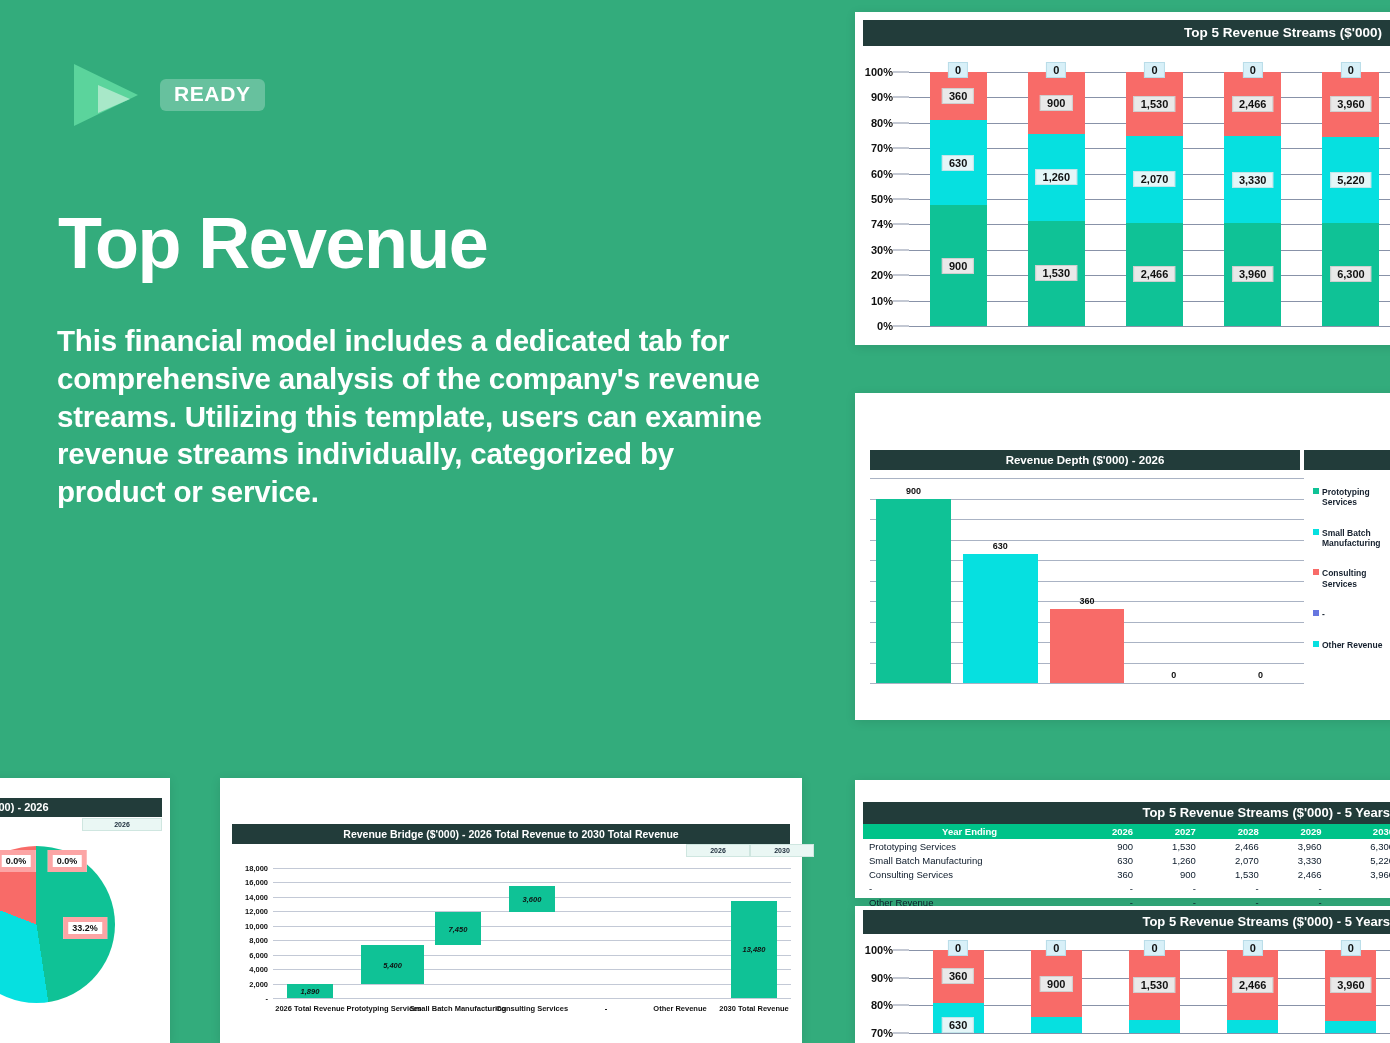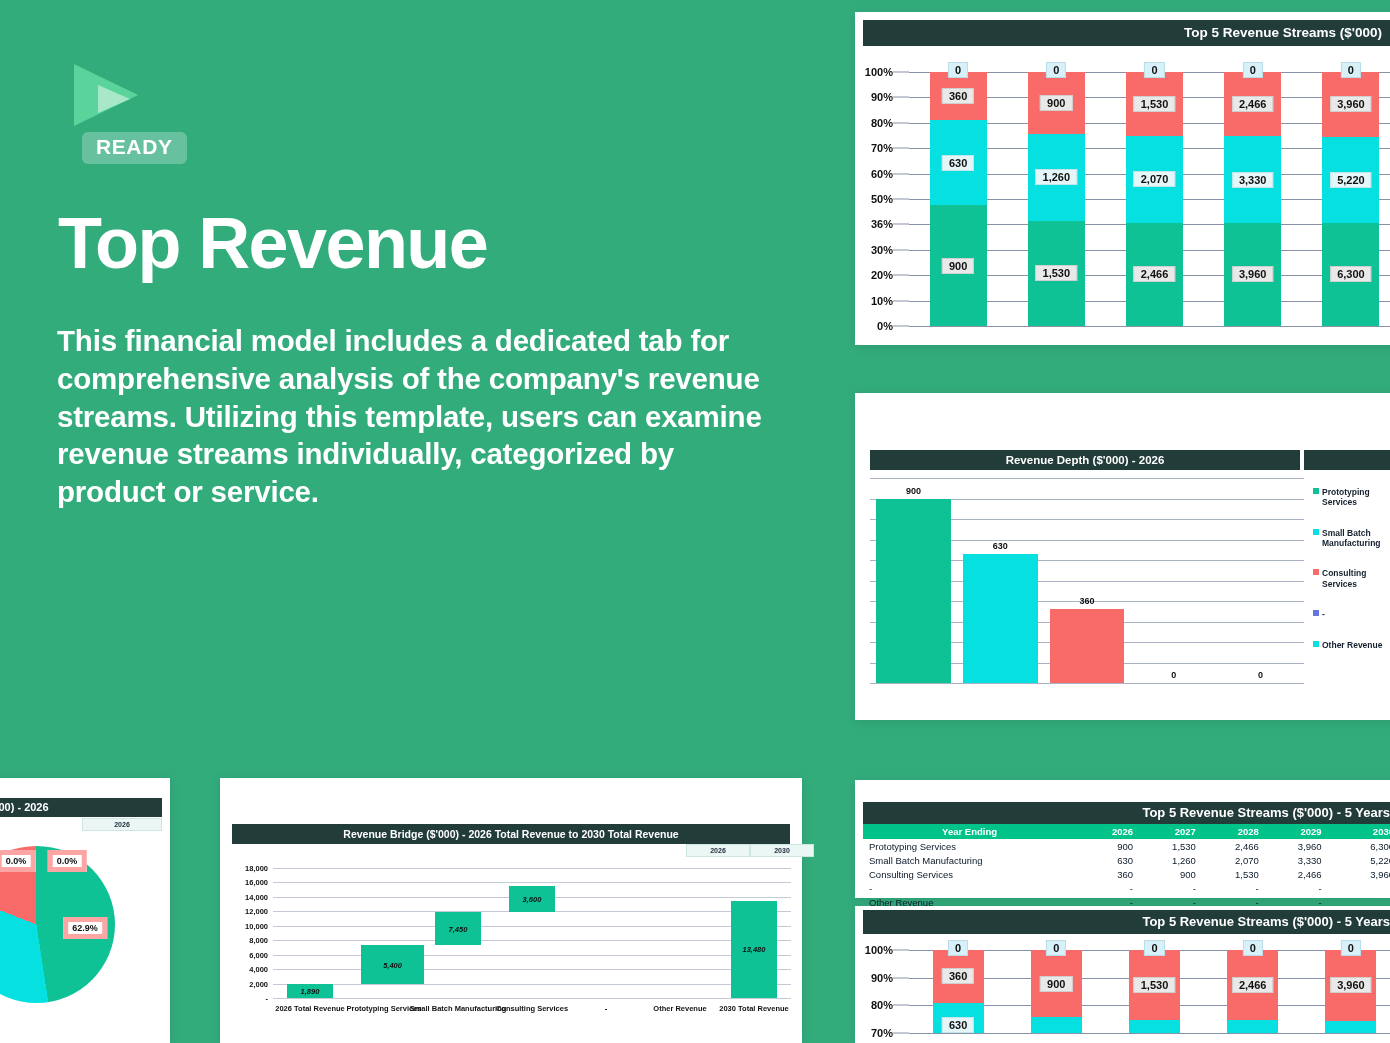--- a/index.html
+++ b/index.html
@@ -6,21 +6,21 @@
   html, body {
     width: 1390px; height: 1043px;
     overflow: hidden;
     font-family: "Liberation Sans", sans-serif;
   }
   body { background: #33AC7C; position: relative; }
 
   
   .hero { position: absolute; left: 0; top: 0; width: 840px; height: 780px; }
 
-  .logo-row { position: absolute; left: 68px; top: 58px; display: flex; align-items: flex-start; flex-direction: column; }
+  .logo-row { position: absolute; left: 68px; top: 58px; display: flex; align-items: center; }
   .logo-mark { width: 78px; height: 74px; position: relative; flex: none; }
   .logo-mark svg { display: block; }
   .logo-text { margin-left: 14px; }
   .ready-badge {
     display: inline-block;
     background: rgba(255,255,255,0.26);
     color: #ffffff;
     font-size: 21px; font-weight: 700;
     letter-spacing: .6px;
     padding: 3px 14px 5px 14px;
@@ -172,21 +172,21 @@
   <div class="pc-wrap" id="topChart" style="position:absolute; left:8px; top:40px; width:537px; height:288px;">
       <div class="pc-axis" style="width: 46px;">
         <div class="pc-tick" style="top: 274px;">0%</div>
         <div class="pc-tickline" style="top: 274px; left: 30px;"></div>
         <div class="pc-tick" style="top: 248.6px;">10%</div>
         <div class="pc-tickline" style="top: 248.6px; left: 30px;"></div>
         <div class="pc-tick" style="top: 223.2px;">20%</div>
         <div class="pc-tickline" style="top: 223.2px; left: 30px;"></div>
         <div class="pc-tick" style="top: 197.8px;">30%</div>
         <div class="pc-tickline" style="top: 197.8px; left: 30px;"></div>
-        <div class="pc-tick" style="top: 172.4px;">36%</div>
+        <div class="pc-tick" style="top: 172.4px;">74%</div>
         <div class="pc-tickline" style="top: 172.4px; left: 30px;"></div>
         <div class="pc-tick" style="top: 147px;">50%</div>
         <div class="pc-tickline" style="top: 147px; left: 30px;"></div>
         <div class="pc-tick" style="top: 121.6px;">60%</div>
         <div class="pc-tickline" style="top: 121.6px; left: 30px;"></div>
         <div class="pc-tick" style="top: 96.2px;">70%</div>
         <div class="pc-tickline" style="top: 96.2px; left: 30px;"></div>
         <div class="pc-tick" style="top: 70.8px;">80%</div>
         <div class="pc-tickline" style="top: 70.8px; left: 30px;"></div>
         <div class="pc-tick" style="top: 45.4px;">90%</div>
@@ -303,21 +303,21 @@
     </div>
 </div>
 
 <div class="card" style="left:-88px; top:778px; width:258px; height:265px;">
   <div class="ct-bar small" style="position:absolute; left:8px; top:20px; width:242px; text-align:left; padding-left:8px;">Run-Rate ($'000) - 2026</div>
   <div class="wf-minibox" style="left:170px; top:40px; width:80px;">2026</div>
   <div class="pie" id="pieShape" style="left: 46px; top: 68px; width: 157px; height: 157px; background: conic-gradient(rgb(15, 194, 150) 0%, rgb(15, 194, 150) 47.6%, rgb(6, 224, 224) 47.6%, rgb(6, 224, 224) 80.9%, rgb(248, 107, 104) 80.9%, rgb(248, 107, 104) 99.9%);"></div>
   <div class="pie-lab" style="left:104px; top:83px;">0.0%</div>
   <div class="pie-lab" style="left:155px; top:83px;">0.0%</div>
 
-  <div class="pie-lab" style="left:173px; top:150px;">62.9%</div>
+  <div class="pie-lab" style="left:173px; top:150px;">33.2%</div>
 </div>
 
 <div class="card" style="left:220px; top:778px; width:582px; height:265px;">
   <div class="ct-bar mid" style="position:absolute; left:12px; top:46px; width:558px; font-size:10.5px;">Revenue Bridge ($'000) - 2026 Total Revenue to 2030 Total Revenue</div>
   <div class="wf-minibox" style="left:466px; top:66px; width:64px;">2026</div>
   <div class="wf-minibox" style="left:530px; top:66px; width:64px;">2030</div>
   <div class="wf-plot" id="bridgePlot" style="left:53px; top:90px; width:518px; height:130px;">
       <div class="wf-grid" style="top: 130px;"></div>
       <div class="wf-tick" style="top: 130px;">-</div>
       <div class="wf-grid" style="top: 115.556px;"></div>

